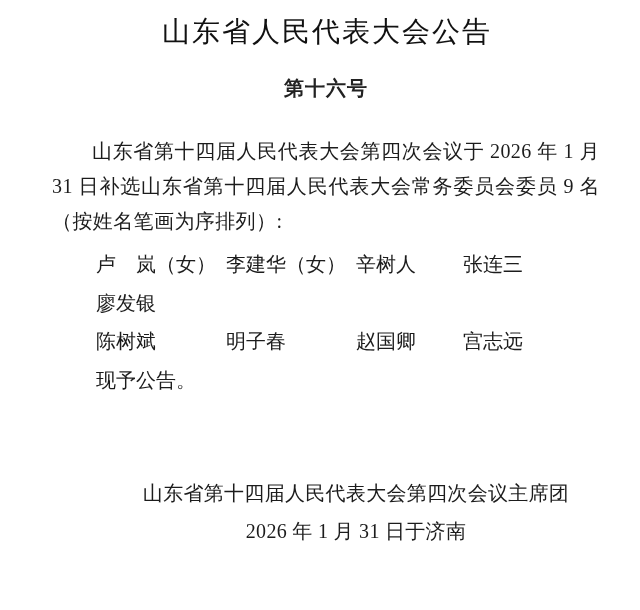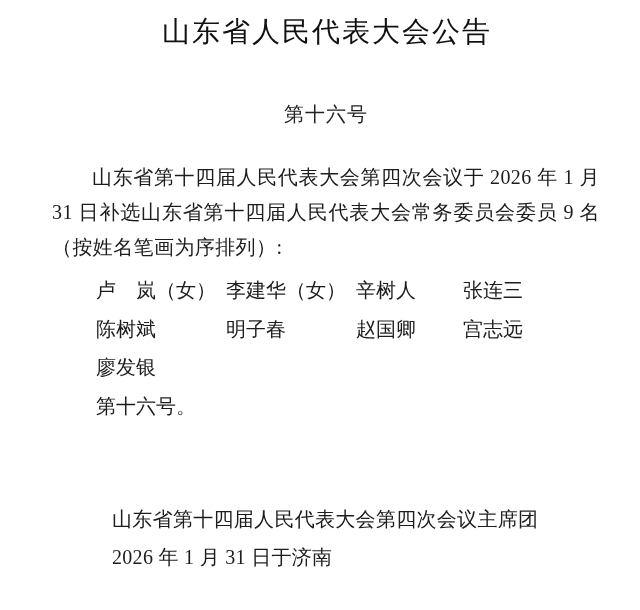--- a/index.html
+++ b/index.html
@@ -21,26 +21,27 @@
     font-family: "Liberation Sans", "DejaVu Sans", sans-serif;
     font-weight: 400;
     font-size: 28px;
     line-height: 32px;
     letter-spacing: 2px;
     text-align: center;
     text-indent: 2px; 
     color: #111111;
   }
   .doc-number {
-    margin-top: 54px;
+    margin-top: 28px;
     font-size: 20px;
     line-height: 24px;
     letter-spacing: 1px;
     text-align: center;
     color: #222222;
+    font-weight: bold;
   }
   .body-paragraph {
     margin-top: 34px;
     font-size: 20px;
     line-height: 35px;
     letter-spacing: 0.4px;
     text-align: justify;
     text-indent: 2em;
     color: #1c1c1c;
   }
@@ -61,46 +62,47 @@
     font-size: 20px;
     line-height: 38.5px;
     color: #1c1c1c;
   }
   .signature-block {
     margin-top: 75px;
     margin-left: 60px; 
     font-size: 20px;
     line-height: 38px;
     letter-spacing: 0.3px;
+    text-align: center;
     color: #1c1c1c;
   }
 </style>
 </head>
 <body>
 
 <div class="page">
   <div class="content">
 
     <h1 class="doc-title">山东省人民代表大会公告</h1>
 
     <div class="doc-number">第十六号</div>
 
     <p class="body-paragraph">山东省第十四届人民代表大会第四次会议于 2026 年 1 月 31 日补选山东省第十四届人民代表大会常务委员会委员 9 名（按姓名笔画为序排列）:</p>
 
     <div class="names-block">
       <div class="name-row">
         <span class="name-cell c1">卢　岚（女）</span><span class="name-cell c2">李建华（女）</span><span class="name-cell c3">辛树人</span><span class="name-cell c4">张连三</span>
       </div>
       <div class="name-row">
+        <span class="name-cell c1">廖发银</span>
+      </div>
+      <div class="name-row">
         <span class="name-cell c1">陈树斌</span><span class="name-cell c2">明子春</span><span class="name-cell c3">赵国卿</span><span class="name-cell c4">宫志远</span>
       </div>
-      <div class="name-row">
-        <span class="name-cell c1">廖发银</span>
-      </div>
-      <div class="closing-line">第十六号。</div>
+      <div class="closing-line">现予公告。</div>
     </div>
 
     <div class="signature-block">
       <div>山东省第十四届人民代表大会第四次会议主席团</div>
       <div>2026 年 1 月 31 日于济南</div>
     </div>
 
   </div>
 </div>
 

